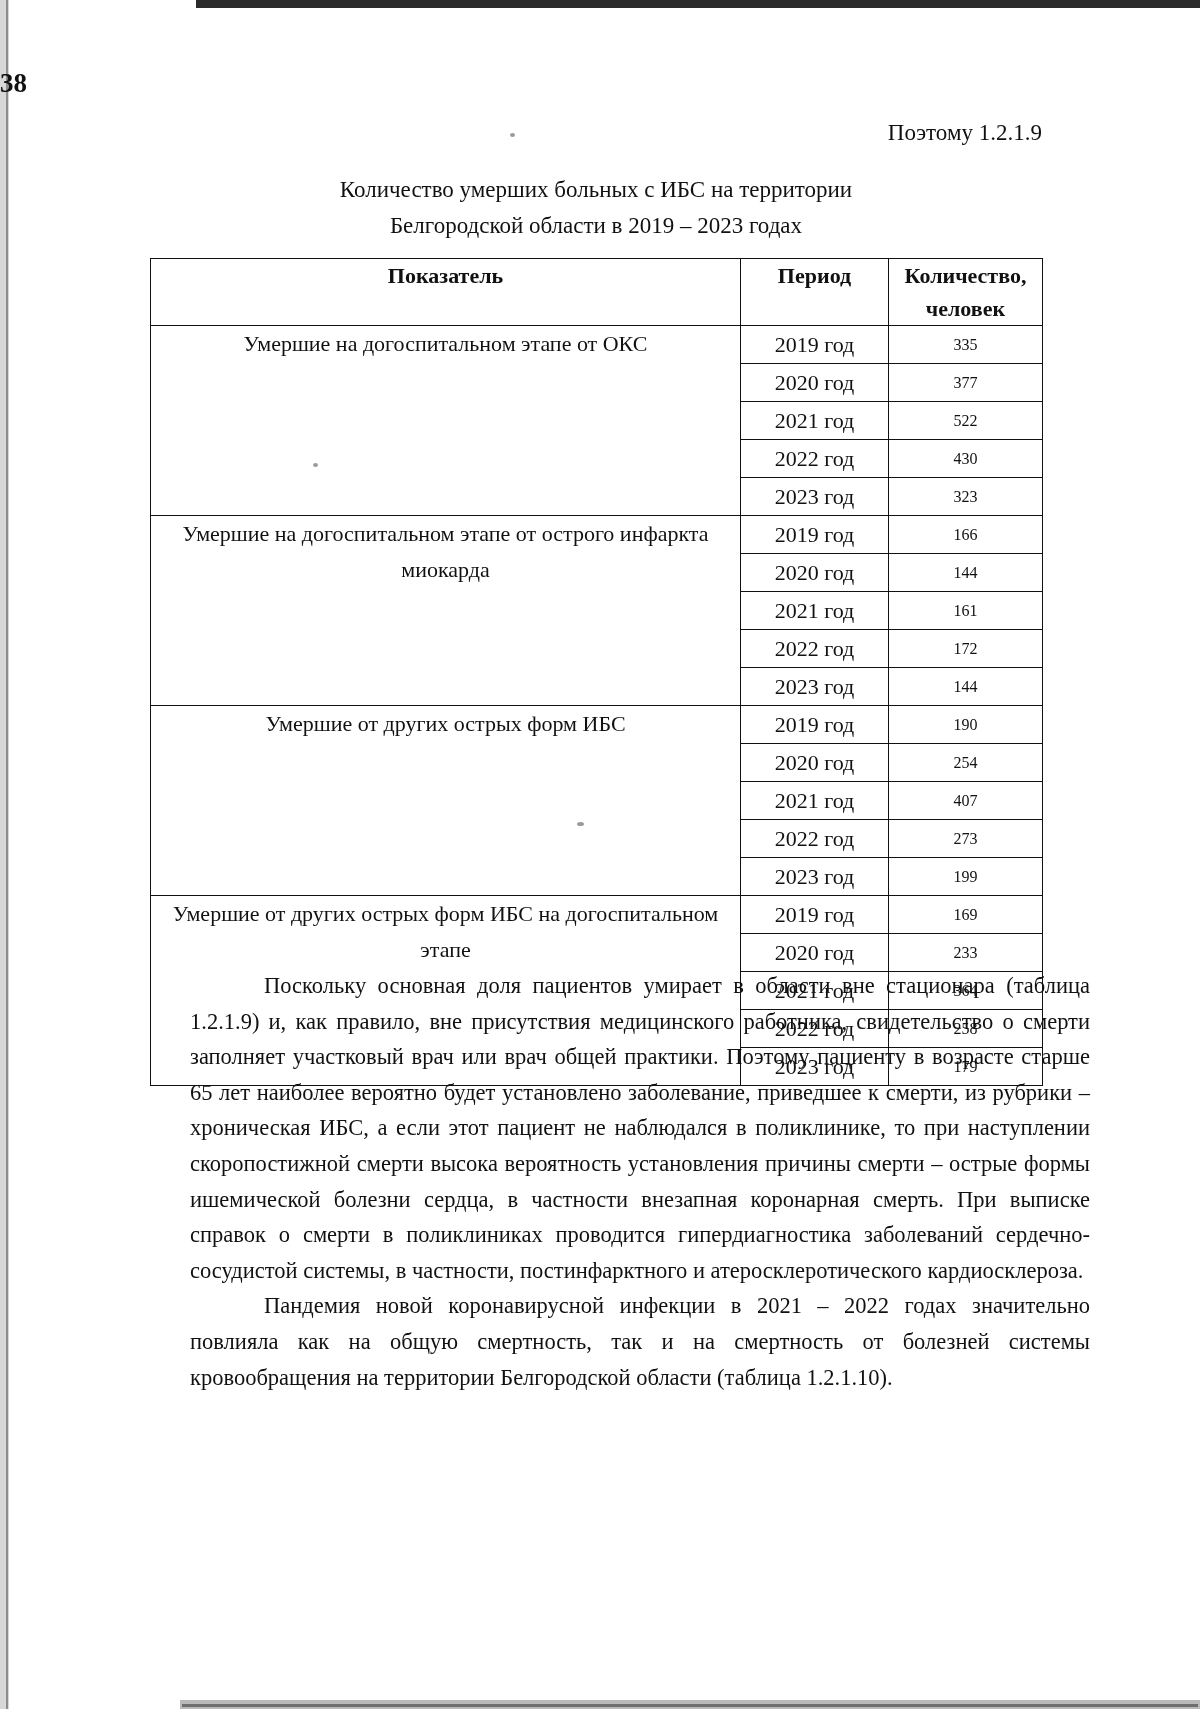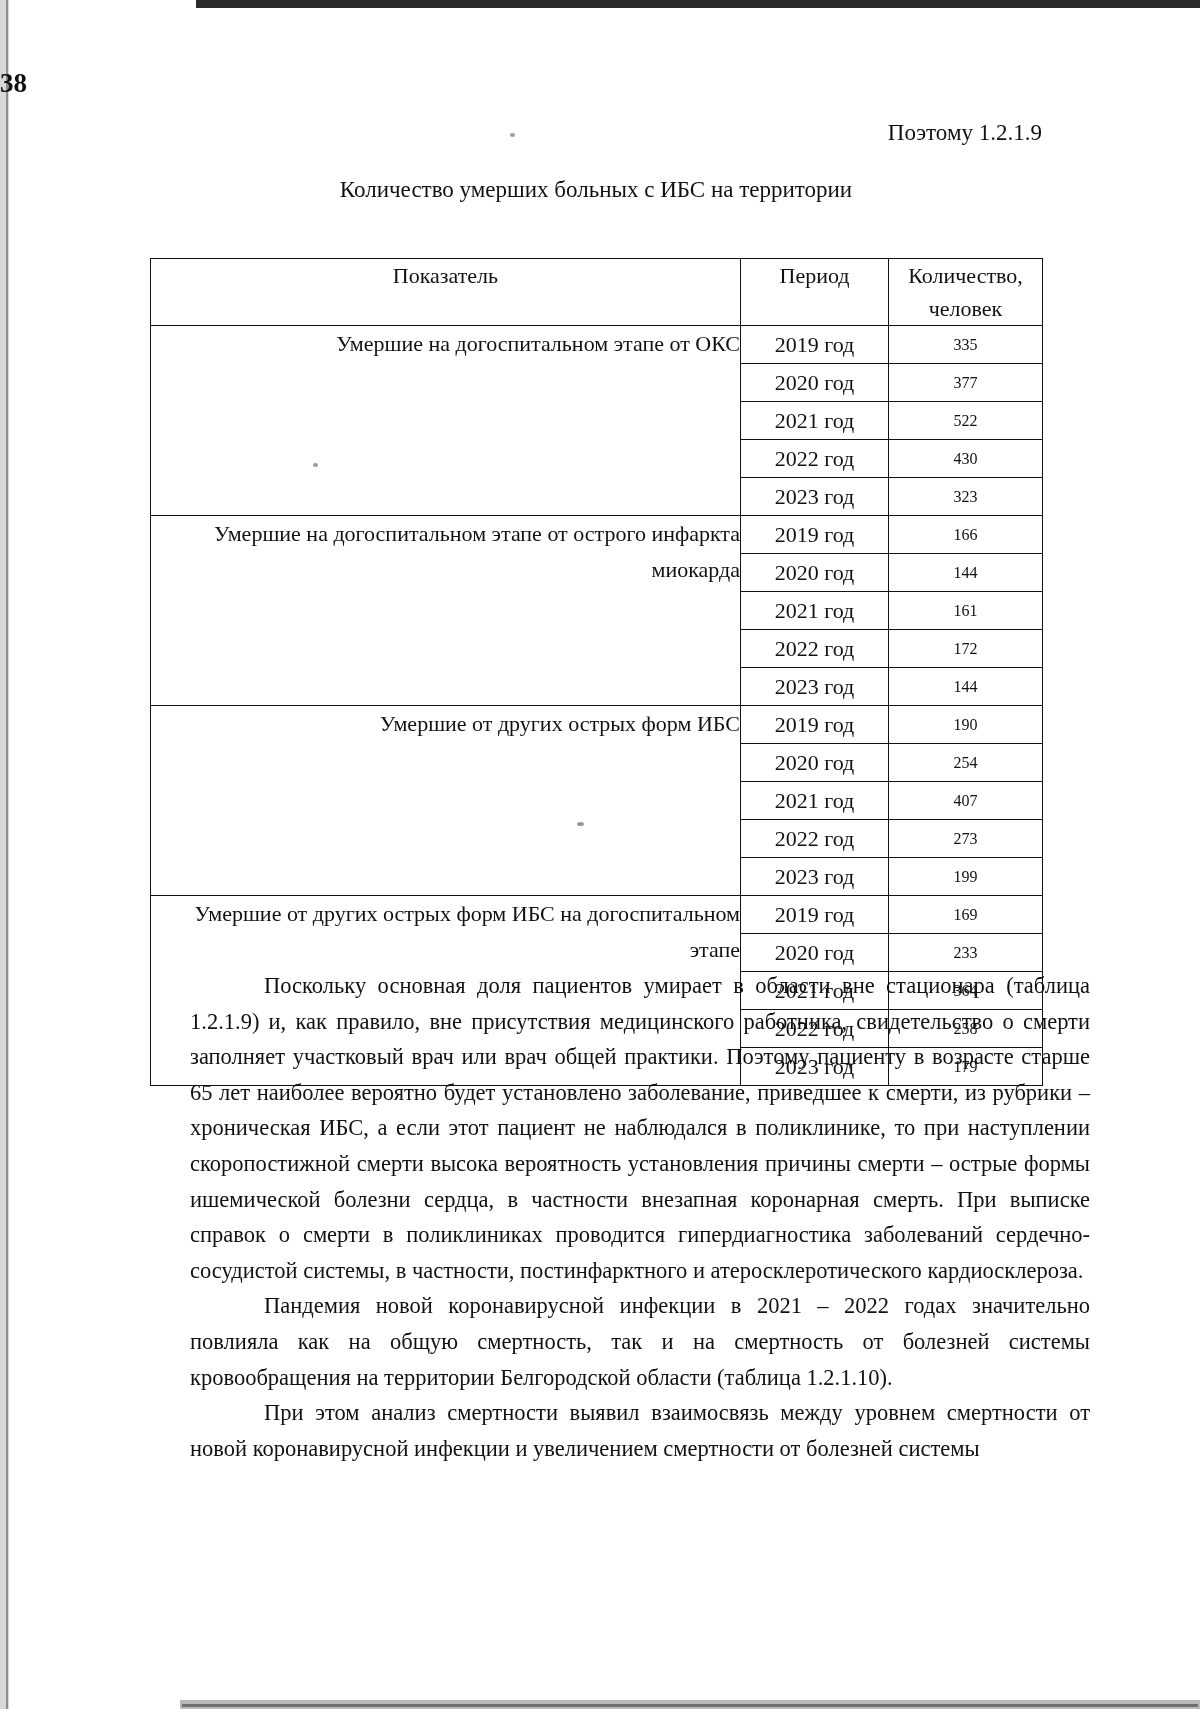--- a/index.html
+++ b/index.html
@@ -103,29 +103,29 @@
     border: 1px solid #111111;
     padding: 0;
     vertical-align: top;
   }
   table.data-table th.col-indicator { width: 590px; }
   table.data-table th.col-period    { width: 148px; }
   table.data-table th.col-count     { width: 154px; }
 
   th.head-cell {
     text-align: center;
-    font-weight: normal;
+    font-weight: bold;
     font-size: 22px;
     line-height: 33px;
     padding: 7px 4px 10px 4px;
     vertical-align: top;
   }
 
   td.indicator-cell {
-    text-align: right;
+    text-align: center;
     padding: 5px 6px 6px 12px;
     line-height: 36px;
     font-size: 22px;
     vertical-align: top;
   }
   td.period-cell {
     text-align: center;
     font-size: 22px;
     height: 37px;
     line-height: 37px;
@@ -177,20 +177,21 @@
 <div class="scan-edge-bottom2"></div>
 
 <div class="page">
 
   <div class="page-number">38</div>
 
   <div class="table-caption-number">Поэтому 1.2.1.9</div>
 
   <div class="table-title">
     <div>Количество умерших больных с ИБС на территории</div>
+    <div>Белгородской области в 2019 – 2023 годах</div>
   </div>
 
   <span class="speck" style="left:510px; top:133px; width:5px; height:4px;"></span>
   <span class="speck" style="left:313px; top:463px; width:5px; height:4px;"></span>
   <span class="speck" style="left:577px; top:822px; width:7px; height:4px;"></span>
 
   <table class="data-table">
     <colgroup>
       <col style="width:590px">
       <col style="width:148px">
@@ -290,16 +291,15 @@
         <tr>
           <td class="period-cell">2023 год</td>
           <td class="count-cell">179</td>
         </tr>
       </tbody>
   </table>
 
   <div class="body-text">
     <p>Поскольку основная доля пациентов умирает в области вне стационара (таблица 1.2.1.9) и, как правило, вне присутствия медицинского работника, свидетельство о смерти заполняет участковый врач или врач общей практики. Поэтому пациенту в возрасте старше 65 лет наиболее вероятно будет установлено заболевание, приведшее к смерти, из рубрики – хроническая ИБС, а если этот пациент не наблюдался в поликлинике, то при наступлении скоропостижной смерти высока вероятность установления причины смерти – острые формы ишемической болезни сердца, в частности внезапная коронарная смерть. При выписке справок о смерти в поликлиниках проводится гипердиагностика заболеваний сердечно-сосудистой системы, в частности, постинфарктного и атеросклеротического кардиосклероза.</p>
     <p>Пандемия новой коронавирусной инфекции в 2021 – 2022 годах значительно повлияла как на общую смертность, так и на смертность от болезней системы кровообращения на территории Белгородской области (таблица 1.2.1.10).</p>
-    <p class="last-para">При этом анализ смертности выявил взаимосвязь между уровнем смертности от новой коронавирусной инфекции и увеличением смертности от болезней системы</p>
   </div>
 
 </div>
 
 </body></html>

